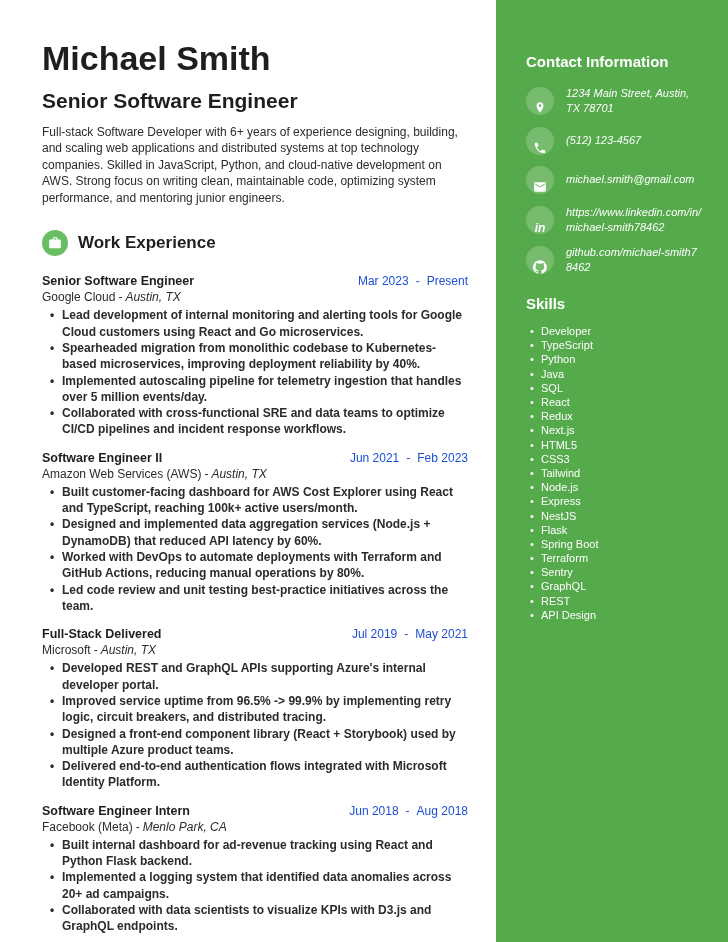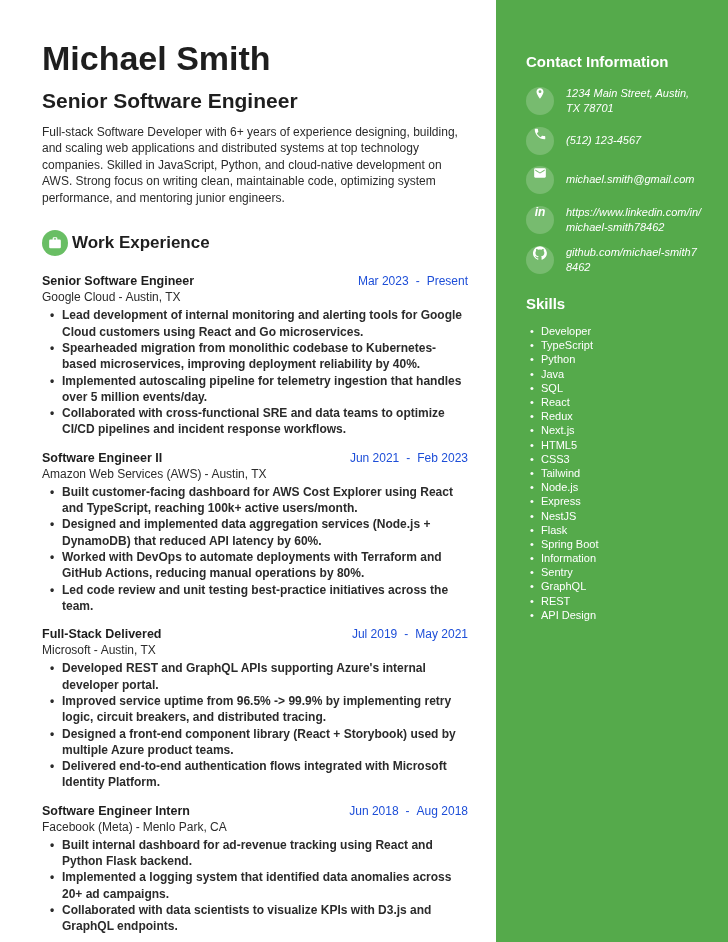--- a/index.html
+++ b/index.html
@@ -11,49 +11,49 @@
     -webkit-font-smoothing:antialiased;
   }
   .page{position:relative;width:728px;height:942px;background:#fff;overflow:hidden;}
 
   
   .main{position:absolute;left:42px;top:0;width:426px;}
   .name{font-size:34px;font-weight:700;color:#1e1e1e;margin-top:40px;line-height:1.1;}
   .job-headline{font-size:21px;font-weight:700;color:#1e1e1e;margin-top:12px;line-height:1.15;}
   .summary{font-size:12px;line-height:1.38;color:#2b2b2b;margin-top:10px;}
 
-  .section-header{display:flex;align-items:center;gap:4px;margin-top:24px;margin-bottom:18px;}
+  .section-header{display:flex;align-items:center;gap:10px;margin-top:24px;margin-bottom:18px;}
   .section-icon{width:26px;height:26px;border-radius:50%;background:#69be64;display:flex;align-items:center;justify-content:center;flex:0 0 26px;}
   .section-icon svg{width:14px;height:14px;fill:#ffffff;}
   .section-title{font-size:17px;font-weight:700;color:#1e1e1e;}
 
   .job{margin-top:13px;}
   .job:first-of-type{margin-top:4px;}
   .row-split{display:flex;justify-content:space-between;align-items:baseline;}
   .job-title{font-size:12.5px;font-weight:700;color:#1d1d1d;}
   .dates{font-size:12px;color:#1d4ed8;white-space:nowrap;}
   .dates .sep{margin:0 7px;}
   .company-line{font-size:12px;color:#2b2b2b;margin-top:2px;}
   .company-line .sep{margin:0 3px;}
-  .loc{}
+  .loc{font-style:italic;}
   .bullets{margin-top:3px;}
   .bullet-row{display:flex;font-size:12px;line-height:1.36;color:#2b2b2b;padding-left:8px;font-weight:bold;}
   .bullet-row::before{content:"•";flex:0 0 12px;}
   .bullet-text{flex:1;}
 
   
   .sidebar{
     position:absolute;left:496px;top:0;width:232px;height:942px;
     background:#55aa4b;color:#ffffff;box-sizing:border-box;
     padding:53px 26px 0 30px;
   }
   .side-title{font-size:15px;font-weight:700;color:#ffffff;}
   .contact-list{margin-top:16px;display:flex;flex-direction:column;gap:11px;font-style:italic;}
   .contact-item{display:flex;align-items:center;gap:12px;}
-  .contact-icon{width:28px;height:28px;border-radius:50%;background:rgba(255,255,255,0.20);display:flex;align-items:flex-start;justify-content:center;flex:0 0 28px;}
+  .contact-icon{width:28px;height:28px;border-radius:50%;background:rgba(255,255,255,0.20);display:flex;align-items:flex-end;justify-content:center;flex:0 0 28px;}
   .contact-icon svg{width:14px;height:14px;fill:#ffffff;}
   .contact-icon .in-glyph{font-size:12px;font-weight:700;color:#ffffff;line-height:1;}
   .contact-text{font-size:11px;line-height:1.35;color:#fff;}
   .break-all{word-break:break-all;}
 
   .skills-block{margin-top:20px;}
   .skills-list{margin-top:12px;}
   .skill-row{display:flex;font-size:11px;line-height:1.29;color:#fff;padding-left:4px;}
   .skill-row::before{content:"•";flex:0 0 11px;}
 </style>
@@ -234,21 +234,21 @@
         <div class="skill-row">Redux</div>
         <div class="skill-row">Next.js</div>
         <div class="skill-row">HTML5</div>
         <div class="skill-row">CSS3</div>
         <div class="skill-row">Tailwind</div>
         <div class="skill-row">Node.js</div>
         <div class="skill-row">Express</div>
         <div class="skill-row">NestJS</div>
         <div class="skill-row">Flask</div>
         <div class="skill-row">Spring Boot</div>
-        <div class="skill-row">Information</div>
+        <div class="skill-row">Terraform</div>
         <div class="skill-row">Sentry</div>
         <div class="skill-row">GraphQL</div>
         <div class="skill-row">REST</div>
         <div class="skill-row">API Design</div>
       </div>
     </div>
 
   </div>
 </div>
 

